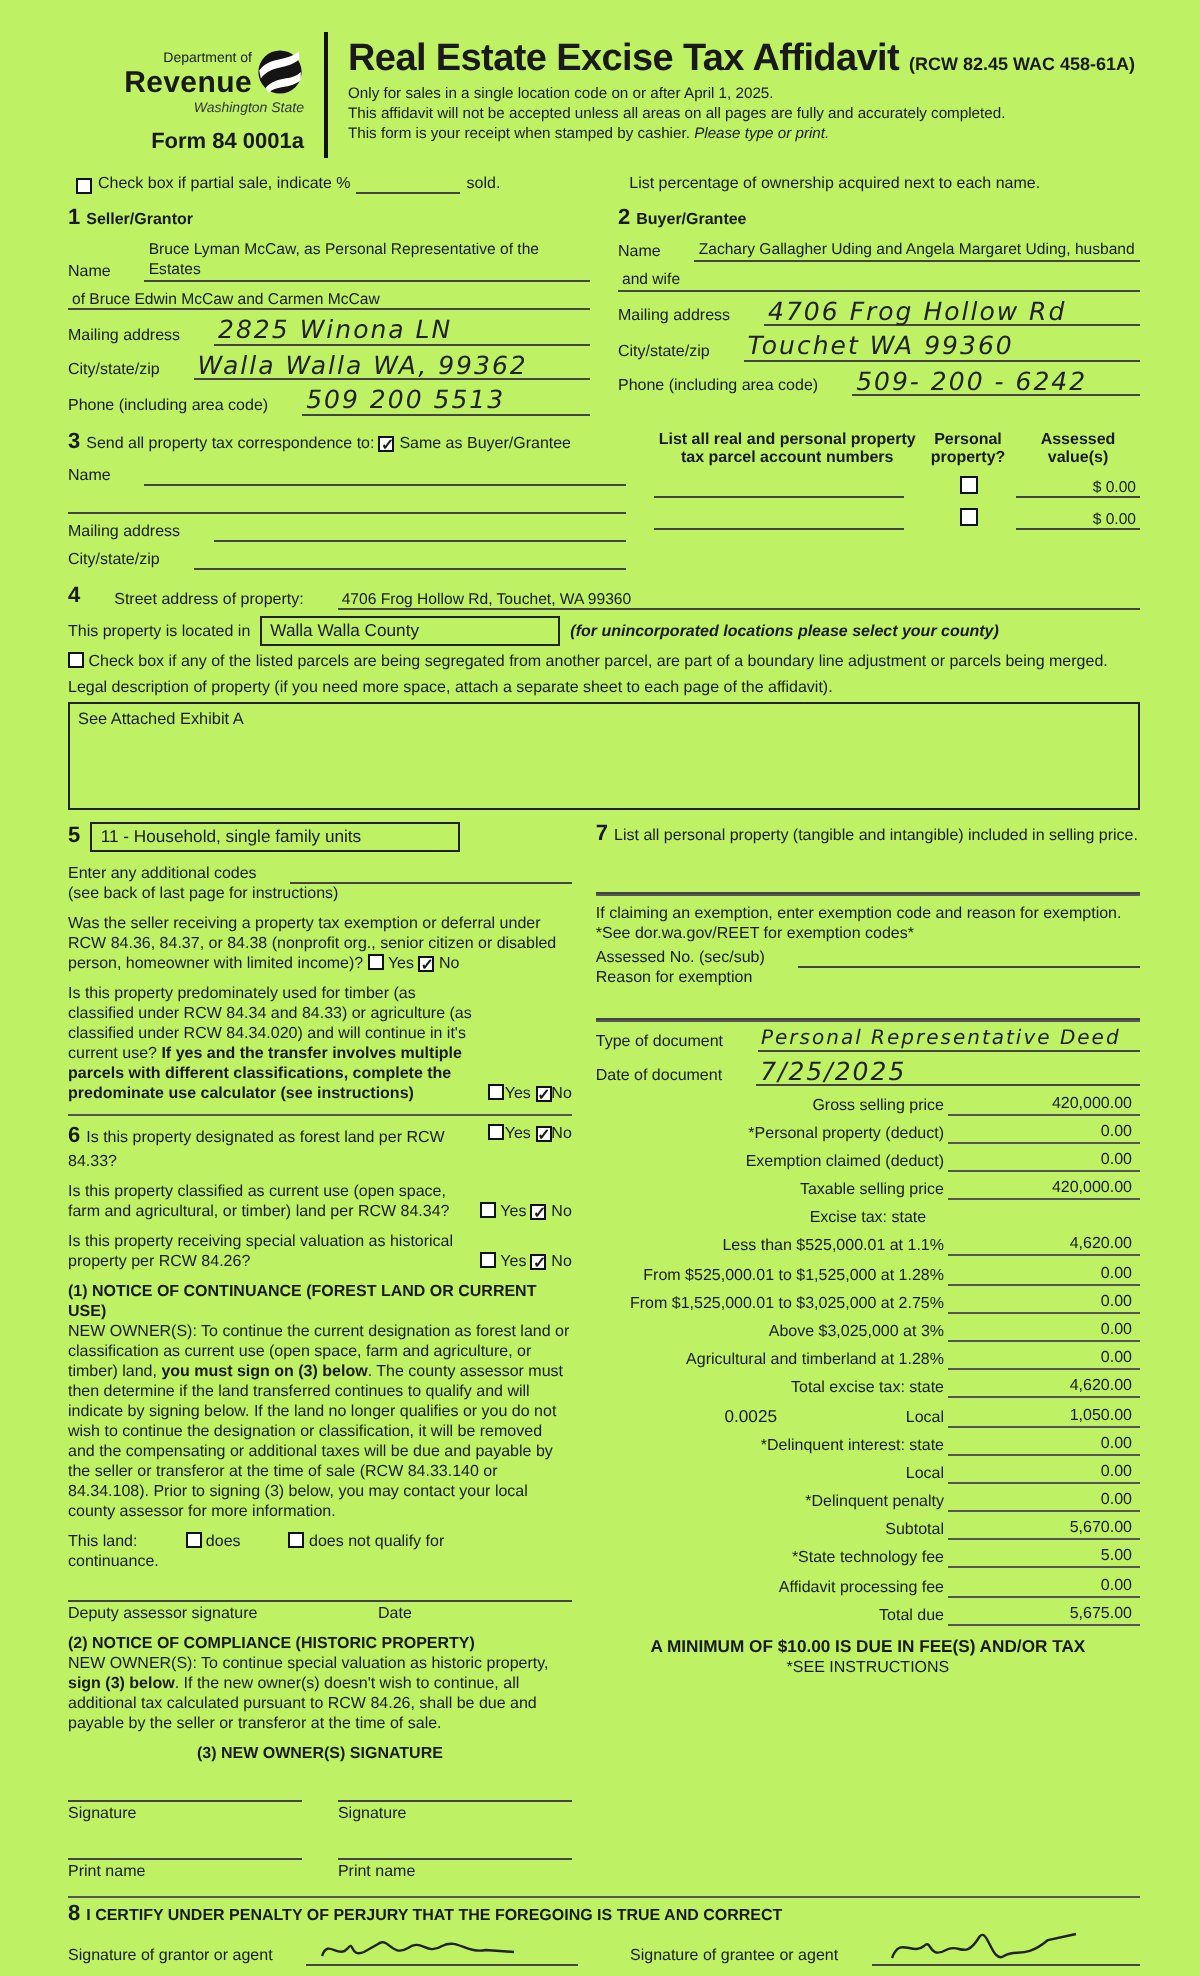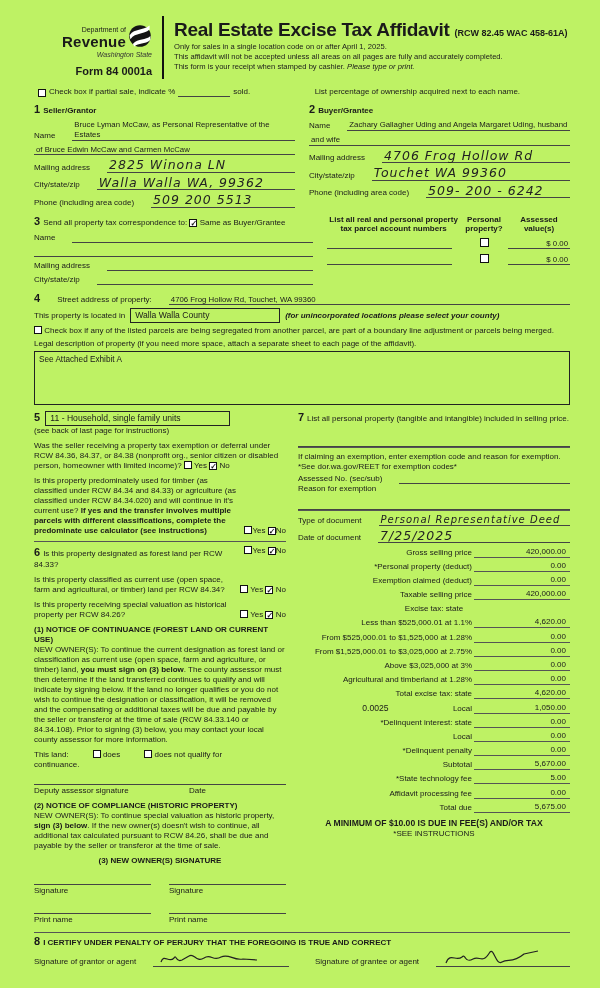--- a/index.html
+++ b/index.html
@@ -223,20 +223,24 @@
     <div style="margin-top:3px;">Legal description of property (if you need more space, attach a separate sheet to each page of the affidavit).</div>
     <div class="legalbox">See Attached Exhibit A</div>
   </div>
 
   <div class="main">
 
     <div class="lcol">
       <div>
         <span class="secno">5</span>
         <span class="codebox">11 - Household, single family units</span>
+        <div class="fld" style="margin-top:6px;">
+            <span class="lab">Enter any additional codes</span>
+          <span class="val"></span>
+          </div>
         <div>(see back of last page for instructions)</div>
         <div class="q">
           <span>Was the seller receiving a property tax exemption or deferral under RCW 84.36, 84.37, or 84.38 (nonprofit org., senior citizen or disabled person, homeowner with limited income)?</span>
           <span class="yn"><span class="cb"></span> <span>Yes</span>
           <span class="cb">✓</span> <span>No</span></span>
         </div>
         <div class="q qflex" style="align-items:flex-end;">
           <div class="qt"><span>Is this property predominately used for timber (as classified under RCW 84.34 and 84.33) or agriculture (as classified under RCW 84.34.020) and will continue in it's current use?</span> <span class="b">If yes and the transfer involves multiple parcels with different classifications, complete the predominate use calculator (see instructions)</span></div>
           <span class="yn"><span class="cb"></span><span>Yes</span>
           <span class="cb">✓</span><span>No</span></span>

